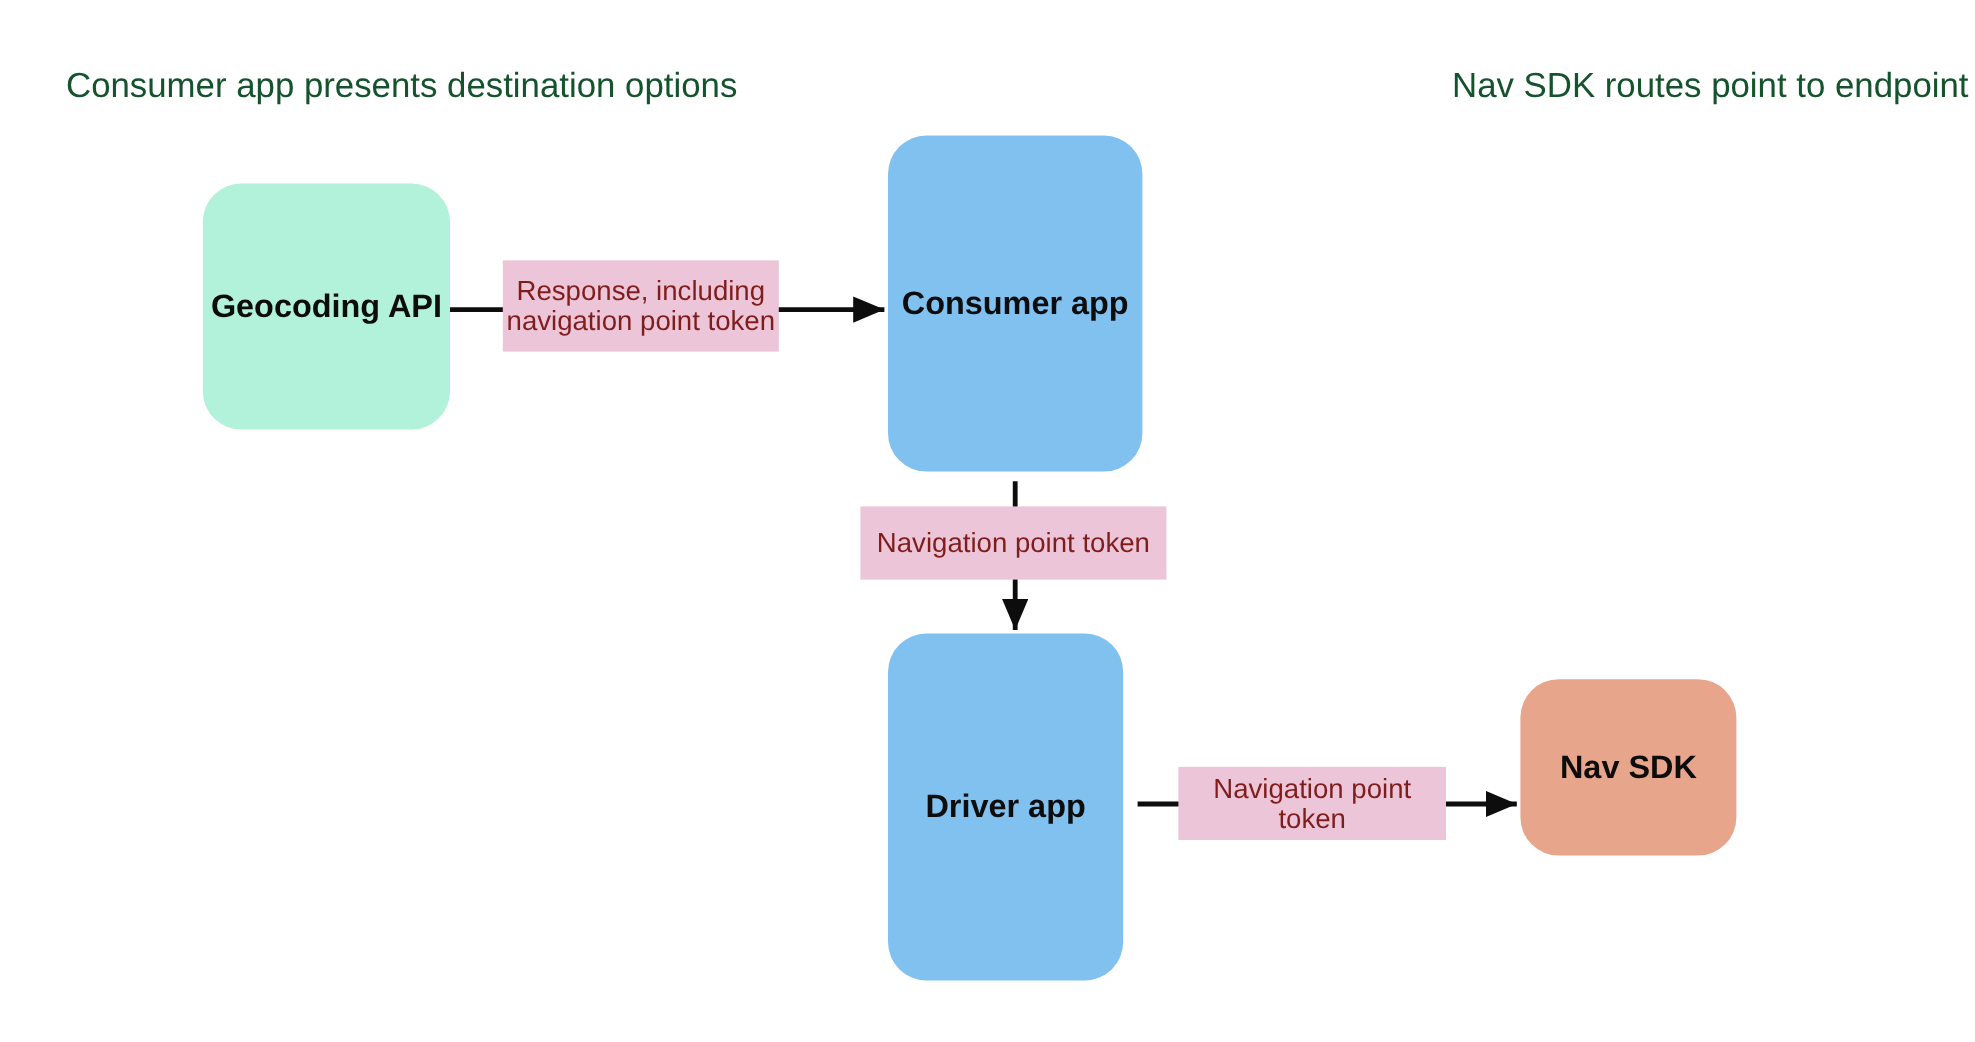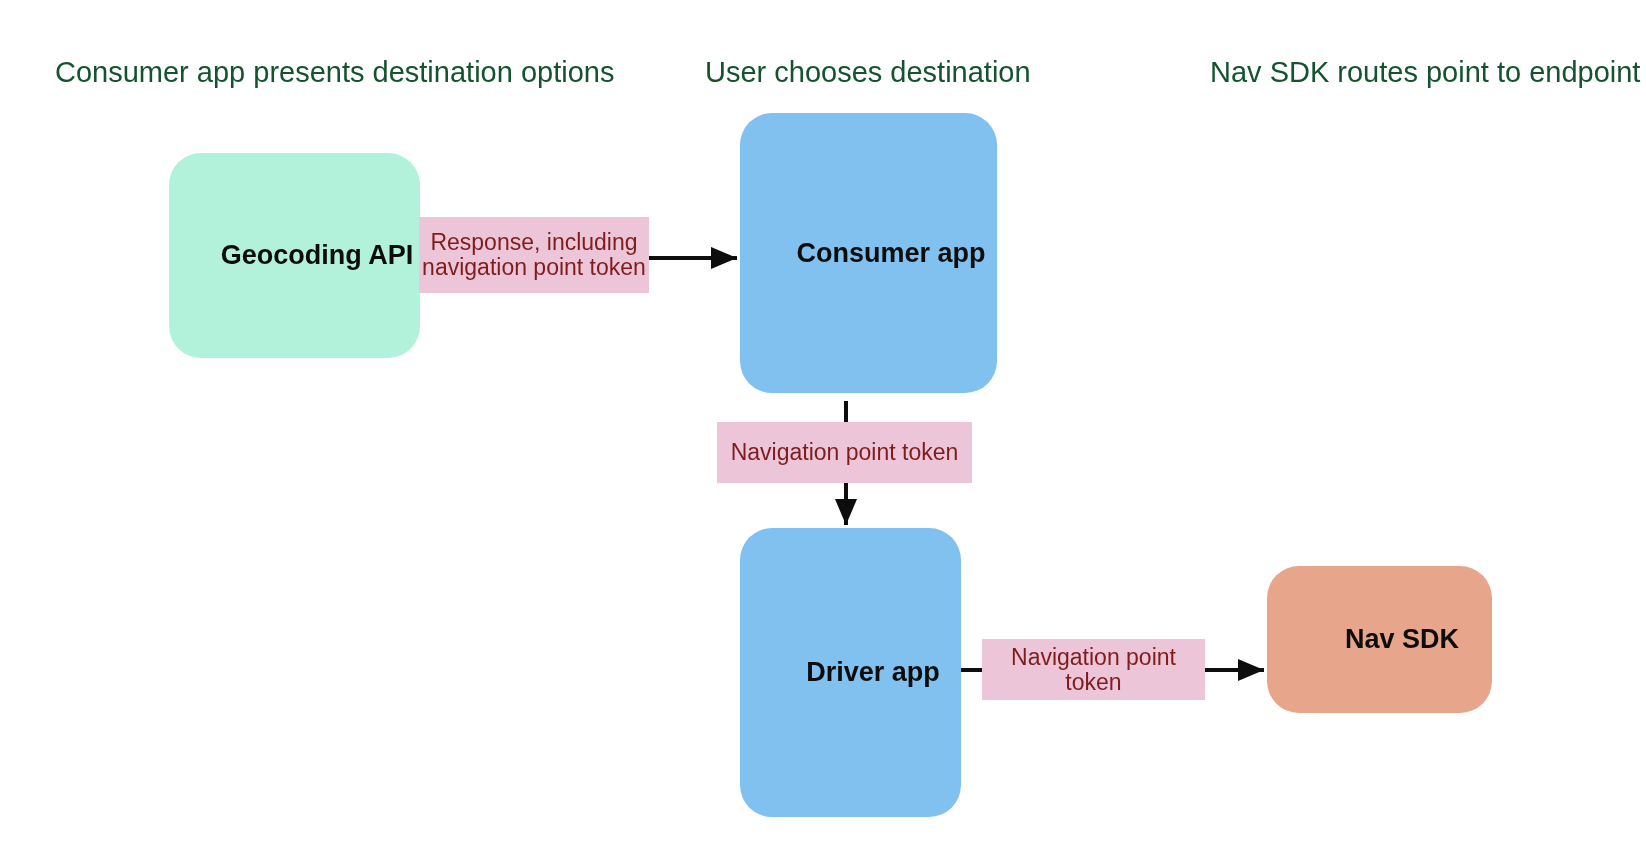--- a/index.html
+++ b/index.html
@@ -29,25 +29,24 @@
   .node {
     position: absolute;
     display: flex;
     align-items: center;
     justify-content: center;
     border-radius: 32px;
     font-weight: bold;
     font-size: 27px;
     color: #0d0d0d;
     text-align: left;
-    padding-left: 45px;
   }
   .n-geocoding { left: 169px; top: 153px; width: 206px; height: 205px; }
   .n-consumer  { left: 740px; top: 113px; width: 212px; height: 280px; }
-  .n-driver    { left: 740px; top: 528px; width: 176px; height: 289px; }
+  .n-driver    { left: 740px; top: 528px; width: 196px; height: 289px; }
   .n-navsdk    { left: 1267px; top: 566px; width: 180px; height: 147px; }
   .edge-label {
     position: absolute;
     display: flex;
     align-items: center;
     justify-content: center;
     text-align: center;
     font-size: 23px;
     line-height: 25px;
     color: #7f1d1d;
@@ -66,21 +65,20 @@
       <marker id="arrowhead" markerUnits="userSpaceOnUse" markerWidth="28" markerHeight="24" refX="26" refY="11" orient="auto">
         <path d="M0,0 L26,11 L0,22 Z" fill="#0d0d0d"></path>
       </marker>
     </defs>
     <path d="M375,258 L737,258" fill="none" stroke-width="4" marker-end="url(#arrowhead)" stroke="#0d0d0d"></path>
     <path d="M846,401 L846,525" fill="none" stroke-width="4" marker-end="url(#arrowhead)" stroke="#0d0d0d"></path>
     <path d="M948,670 L1264,670" fill="none" stroke-width="4" marker-end="url(#arrowhead)" stroke="#0d0d0d"></path>
   </svg>
 
   <div class="stage-label sl-1">Consumer app presents destination options</div>
-  <div class="stage-label sl-2">User chooses destination</div>
   <div class="stage-label sl-3">Nav SDK routes point to endpoint</div>
 
   <div class="node n-geocoding" style="background-color: rgb(178, 241, 218);">
     <span>Geocoding API</span>
   </div>
 
   <div class="node n-consumer" style="background-color: rgb(129, 193, 240);">
     <span>Consumer app</span>
   </div>
 

